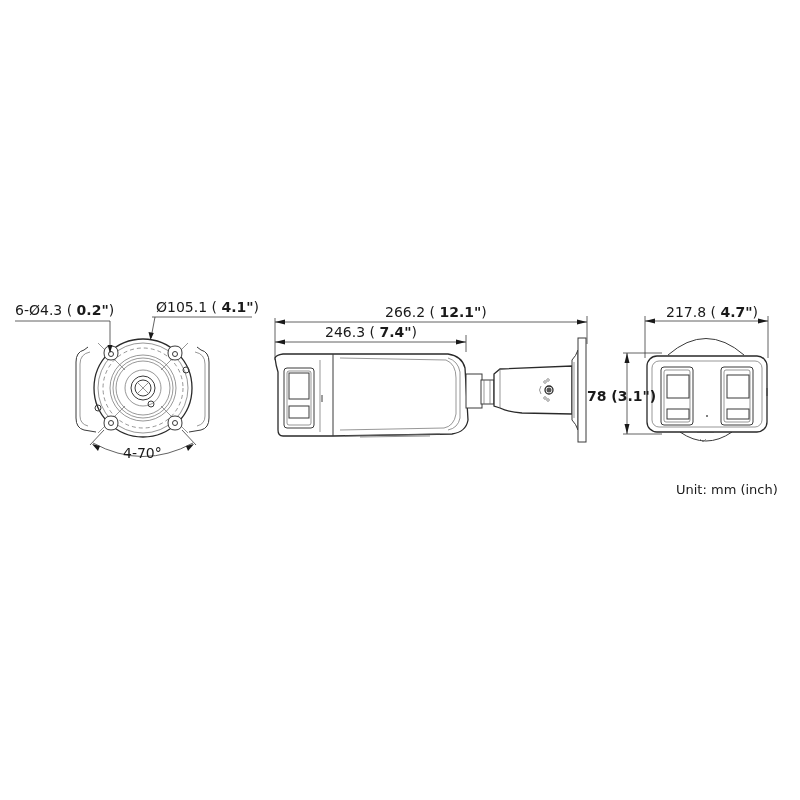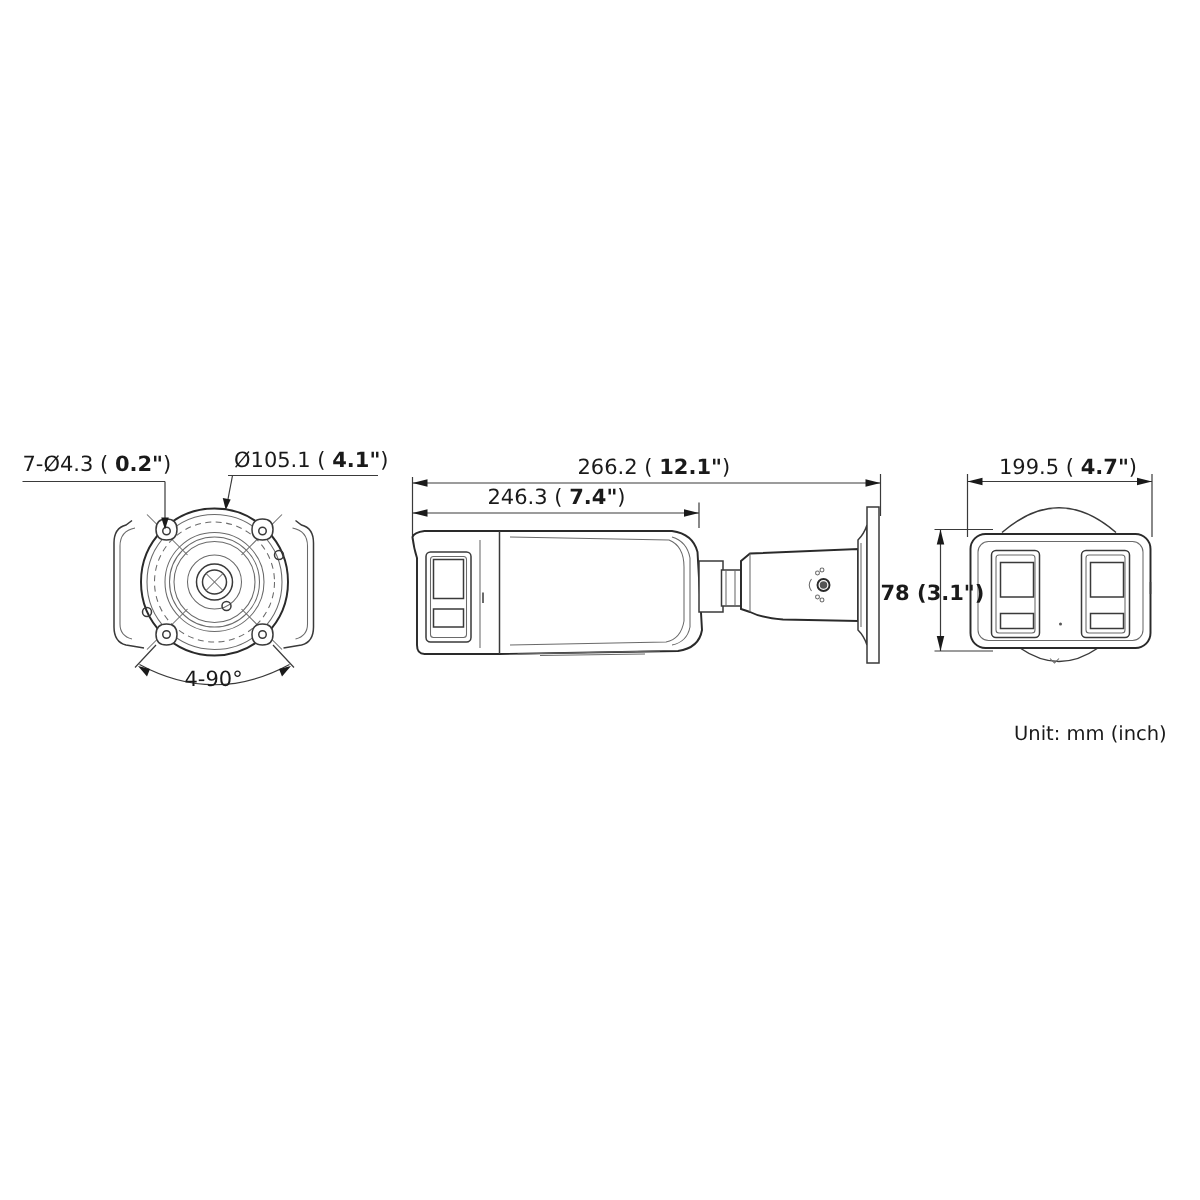--- a/index.html
+++ b/index.html
@@ -184,36 +184,36 @@
     <rect class="ln" x="727" y="375" width="22" height="23"></rect>
     <rect class="ln" x="727" y="409" width="22" height="10"></rect>
 
     <circle fill="#555" cx="707" cy="416" r="1"></circle>
 
     <line class="ln" x1="767" y1="388" x2="767" y2="396"></line>
   </g>
 </svg>
 
 <div class="lbl sz15" style="left:15px; top:303px;">
-  <span>7-Ø4.3 ( </span><b>0.2"</b><span>)</span>
+  <span>6-Ø4.3 ( </span><b>0.2"</b><span>)</span>
 </div>
 
 <div class="lbl sz15" style="left:156px; top:300px;">
   <span>Ø105.1 ( </span><b>4.1"</b><span>)</span>
 </div>
 
-<div class="lbl sz15" style="left:123px; top:446px;">4-90°</div>
+<div class="lbl sz15" style="left:123px; top:446px;">4-70°</div>
 
 <div class="lbl sz15" style="left:385px; top:305px;">
   <span>266.2 ( </span><b>12.1"</b><span>)</span>
 </div>
 
 <div class="lbl sz15" style="left:325px; top:325px;">
   <span>246.3 ( </span><b>7.4"</b><span>)</span>
 </div>
 
 <div class="lbl sz15" style="left:666px; top:305px;">
-  <span>199.5 ( </span><b>4.7"</b><span>)</span>
+  <span>217.8 ( </span><b>4.7"</b><span>)</span>
 </div>
 
 <div class="lbl sz15" style="left:587px; top:389px; font-weight:bold;">78 (3.1")</div>
 
 <div class="lbl unit" style="left:676px; top:483px;">Unit: mm (inch)</div>
 
 </body></html>

